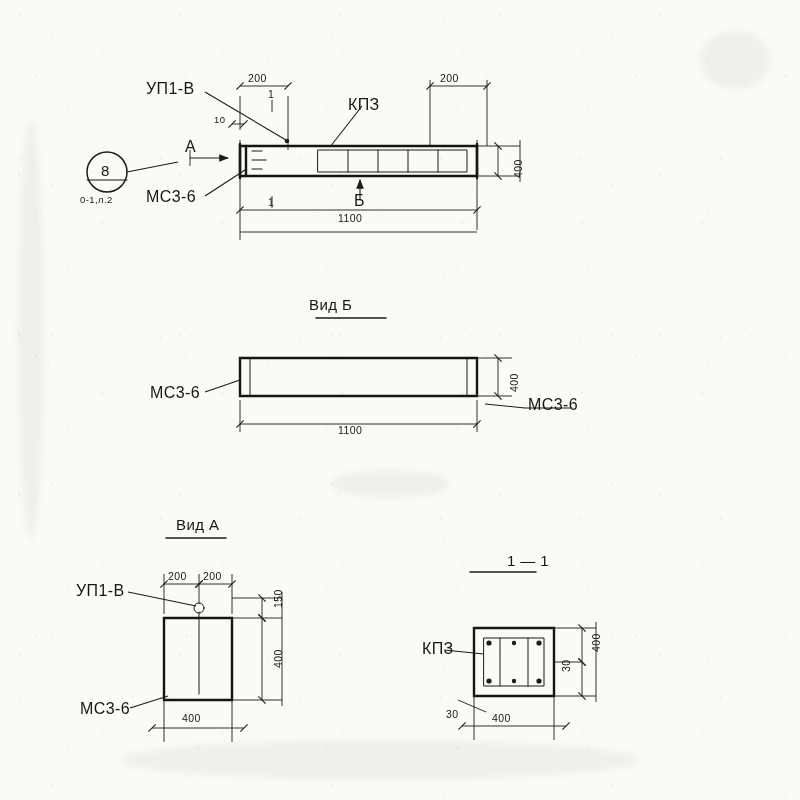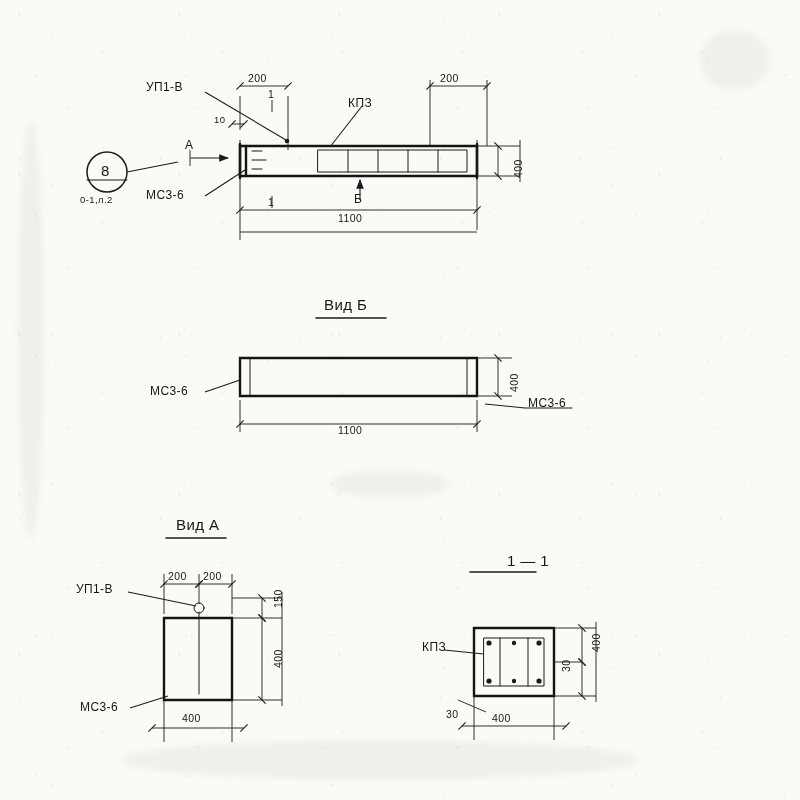--- a/index.html
+++ b/index.html
@@ -46,21 +46,21 @@
     border-radius: 50%;
   }
   svg.drawing {
     position: absolute;
     left: 0; top: 0;
     width: 800px; height: 800px;
   }
   .lbl {
     position: absolute;
     font-family: "Liberation Sans", sans-serif;
-    font-size: 12px;
+    font-size: 16px;
     letter-spacing: .4px;
     color: #161616;
     white-space: nowrap;
     transform-origin: left top;
   }
   .lbl.small { font-size: 10.5px; }
   .lbl.tiny { font-size: 9.5px; text-align: center; }
   .lbl.big  { font-size: 15px; }
   .lbl.vert { transform: rotate(-90deg); }
 </style>
@@ -232,21 +232,21 @@
   <div class="lbl small" style="left:248px; top:72px;">200</div>
   <div class="lbl small" style="left:440px; top:72px;">200</div>
   <div class="lbl small" style="left:338px; top:212px;">1100</div>
   <div class="lbl small vert" style="left:512px; top:178px;">400</div>
   <div class="lbl tiny" style="left:214px; top:114px;">10</div>
   <div class="lbl" style="left:185px; top:138px;">А</div>
   <div class="lbl" style="left:354px; top:192px;">Б</div>
   <div class="lbl small" style="left:268px; top:88px;">1</div>
   <div class="lbl small" style="left:268px; top:196px;">1</div>
 
-  <div class="lbl big" style="left:324px; top:296px;">Вид Б</div>
+  <div class="lbl big" style="left:309px; top:296px;">Вид Б</div>
   <div class="lbl" style="left:150px; top:384px;">МС3-6</div>
   <div class="lbl" style="left:528px; top:396px;">МС3-6</div>
   <div class="lbl small" style="left:338px; top:424px;">1100</div>
   <div class="lbl small vert" style="left:508px; top:392px;">400</div>
 
   <div class="lbl big" style="left:176px; top:516px;">Вид А</div>
   <div class="lbl" style="left:76px; top:582px;">УП1-В</div>
   <div class="lbl" style="left:80px; top:700px;">МС3-6</div>
   <div class="lbl small" style="left:168px; top:570px;">200</div>
   <div class="lbl small" style="left:203px; top:570px;">200</div>

